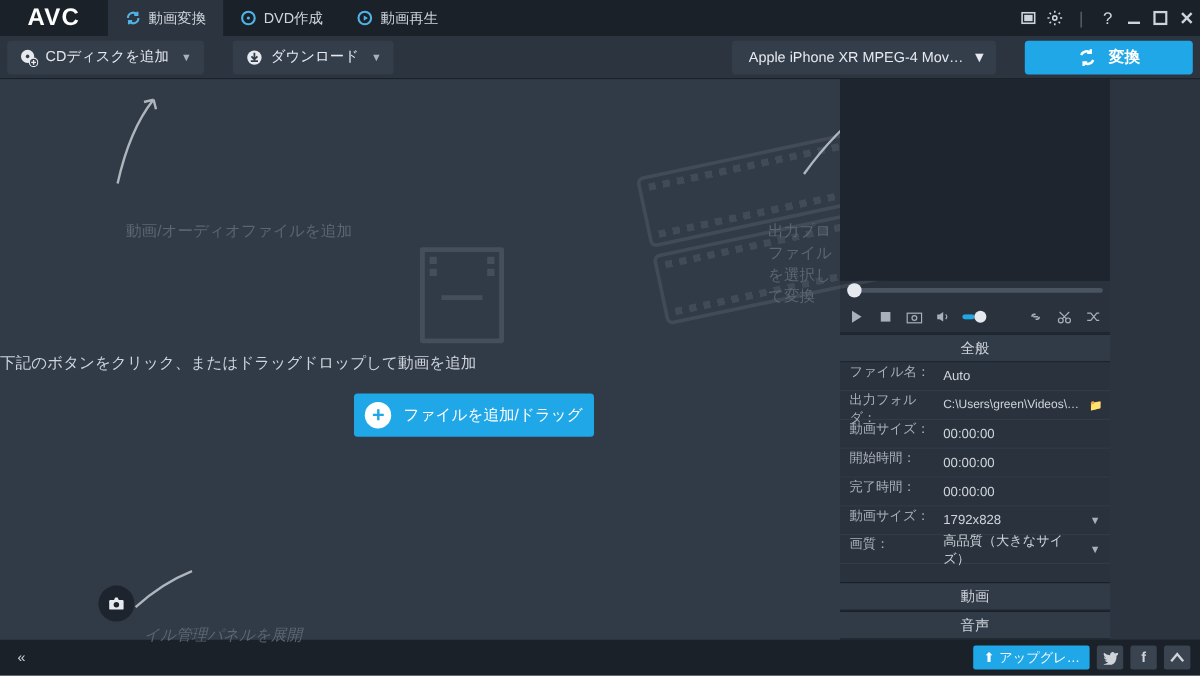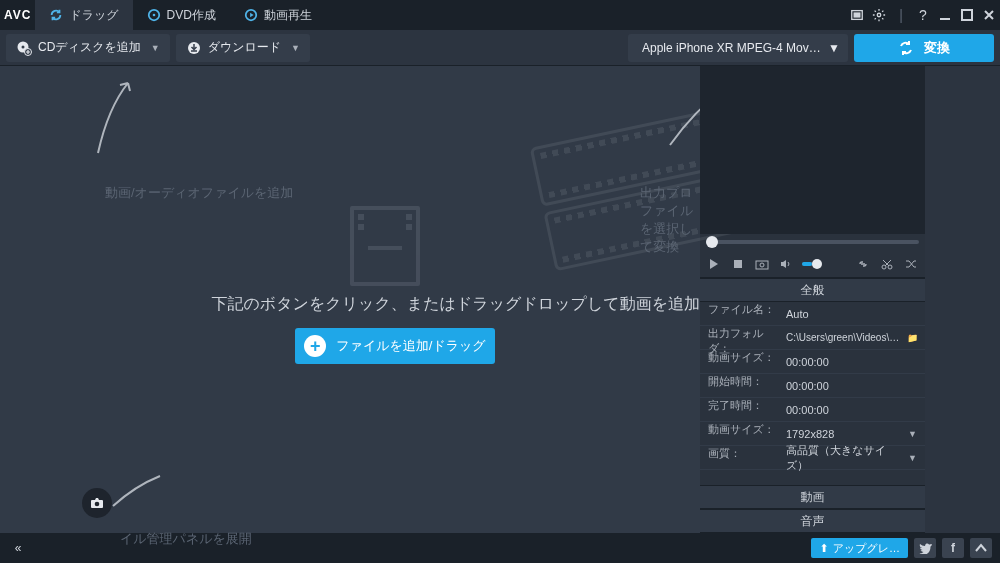--- a/index.html
+++ b/index.html
@@ -1,46 +1,46 @@
 <!DOCTYPE html>
 <html><head>
 <meta charset="utf-8">
 <style>
 * { margin: 0; padding: 0; box-sizing: border-box; font-family: Arial, "Hiragino Sans", sans-serif; }
 body { background: #fff; width: 1000px; height: 563px; overflow: hidden; }
 .app { width: 1000px; height: 563px; background: #2c3440; position: relative; }
 .titlebar { height: 30px; background: #1a2129; display: flex; align-items: center; color: #cfd4db; }
-.logo { font-weight: 700; color: #fff; font-size: 12px; padding: 0 4px; letter-spacing: 1px; }
+.logo { font-weight: 700; color: #fff; font-size: 20px; padding: 0 23px; letter-spacing: 1px; }
 .tab { display: flex; align-items: center; gap: 6px; padding: 0 14px; height: 30px; font-size: 12px; color: #cfd4db; }
 .tab.first { background: #2c3440; }
 .tab .ticn { width: 14px; height: 14px; display: inline-flex; align-items: center; justify-content: center; }
 .tspacer { flex: 1; }
 .tbtn { width: 22px; height: 30px; display: inline-flex; align-items: center; justify-content: center; color: #cfd4db; font-size: 14px; }
-.toolbar { height: 36px; background: #2c3440; display: flex; align-items: center; padding: 0 6px; gap: 6px; border-bottom: 1px solid #1a2129; }
+.toolbar { height: 36px; background: #2c3440; display: flex; align-items: center; padding: 0 6px; gap: 24px; border-bottom: 1px solid #1a2129; }
 .tbdrop { display: flex; align-items: center; gap: 6px; background: #343d4a; height: 28px; padding: 0 10px; border-radius: 3px; color: #e6e9ee; font-size: 12px; }
 .tbdrop .caret { font-size: 9px; color: #aab0b9; margin-left: 4px; }
 .tbdrop .ic { width: 16px; height: 16px; display: inline-flex; align-items: center; justify-content: center; }
 .tbflex { flex: 1; }
 .profile { display: flex; align-items: center; gap: 6px; background: #343d4a; height: 28px; padding: 0 8px; border-radius: 3px; color: #e6e9ee; font-size: 12px; max-width: 220px; }
 .convert { display: flex; align-items: center; justify-content: center; gap: 10px; background: #1fa7e8; height: 28px; width: 140px; border-radius: 3px; color: #fff; font-size: 13px; font-weight: 600; }
 .content { display: flex; height: 467px; }
 .left { width: 700px; background: #313a47; position: relative; }
 .hint1 { position: absolute; left: 105px; top: 118px; color: #5b6573; font-size: 13px; }
 .hint2 { position: absolute; left: 640px; top: 118px; color: #5b6573; font-size: 13px; }
 .filmicon { position: absolute; left: 350px; top: 140px; width: 70px; height: 80px; opacity: .28; }
 .filmicon .fbox { width: 70px; height: 80px; border: 4px solid #79828f; border-radius: 2px; position: relative; }
 .filmicon .fhole { position: absolute; top: 4px; bottom: 4px; width: 6px; }
 .filmicon .fhole.l { left: 4px; }
 .filmicon .fhole.r { right: 4px; }
 .filmicon .fhole::before, .filmicon .fhole::after { content: ""; display: block; width: 6px; height: 6px; background: #79828f; margin-bottom: 4px; }
 .filmicon .fsplit { position: absolute; left: 14px; right: 14px; top: 50%; height: 4px; background: #79828f; }
-.dropmsg { position: absolute; left: 0; right: 0; top: 228px; text-align: right; color: #cfd4db; font-size: 16px; }
+.dropmsg { position: absolute; left: 0; right: 0; top: 228px; text-align: left; color: #cfd4db; font-size: 13px; }
 .addbtn { position: absolute; left: 295px; top: 262px; width: 200px; height: 36px; background: #1fa7e8; color: #fff; display: flex; align-items: center; justify-content: center; gap: 10px; border-radius: 3px; font-size: 13px; }
 .addbtn .pls { width: 22px; height: 22px; border-radius: 50%; background: #fff; color: #1fa7e8; display: inline-flex; align-items: center; justify-content: center; font-size: 18px; font-weight: 700; }
-.panelhint { position: absolute; left: 120px; top: 464px; color: #5b6573; font-size: 13px; }
+.panelhint { position: absolute; left: 120px; top: 454px; color: #5b6573; font-size: 13px; font-style: italic; }
 .camera { position: absolute; left: 82px; bottom: 15px; width: 30px; height: 30px; border-radius: 50%; background: #1e242d; display: flex; align-items: center; justify-content: center; }
 .camera svg { width: 16px; height: 16px; }
 .arrow { position: absolute; stroke: #cfd4db; stroke-width: 2; fill: none; opacity: .8; }
 .arrow.a1 { left: 88px; top: 12px; width: 50px; height: 80px; }
 .arrow.a2 { left: 660px; top: 14px; width: 70px; height: 70px; }
 .arrow.a3 { left: 105px; top: 405px; width: 60px; height: 40px; }
 .filmroll { position: absolute; right: -40px; top: 60px; width: 200px; height: 120px; opacity: .1; transform: rotate(-12deg); }
 .filmroll .strip { width: 200px; height: 60px; border: 3px solid #cfd4db; border-radius: 6px; margin-bottom: 6px; position: relative; }
 .filmroll .strip::before, .filmroll .strip::after { content: ""; position: absolute; left: 6px; right: 6px; height: 6px; background: repeating-linear-gradient(90deg, #cfd4db 0 6px, transparent 6px 12px); }
 .filmroll .strip::before { top: 4px; }
@@ -77,21 +77,21 @@
 
   <div class="titlebar">
     <div class="logo">AVC</div>
     <div class="tab first">
       <span class="ticn">
           <svg viewBox="0 0 16 16">
             <path d="M3 8a5 5 0 019-3M13 8a5 5 0 01-9 3" stroke="#4fb3e8" stroke-width="2" fill="none"></path>
             <path d="M12 2v3h-3M4 14v-3h3" stroke="#4fb3e8" stroke-width="2" fill="none"></path>
           </svg>
         </span>
-      <span>ドラッグ</span>
+      <span>動画変換</span>
     </div>
     <div class="tab">
       <span class="ticn">
           <svg viewBox="0 0 16 16">
             <circle cx="8" cy="8" r="6" stroke="#4fb3e8" stroke-width="2" fill="none"></circle>
             <circle cx="8" cy="8" r="1.5" fill="#4fb3e8"></circle>
           </svg>
         </span>
       <span>DVD作成</span>
     </div>

